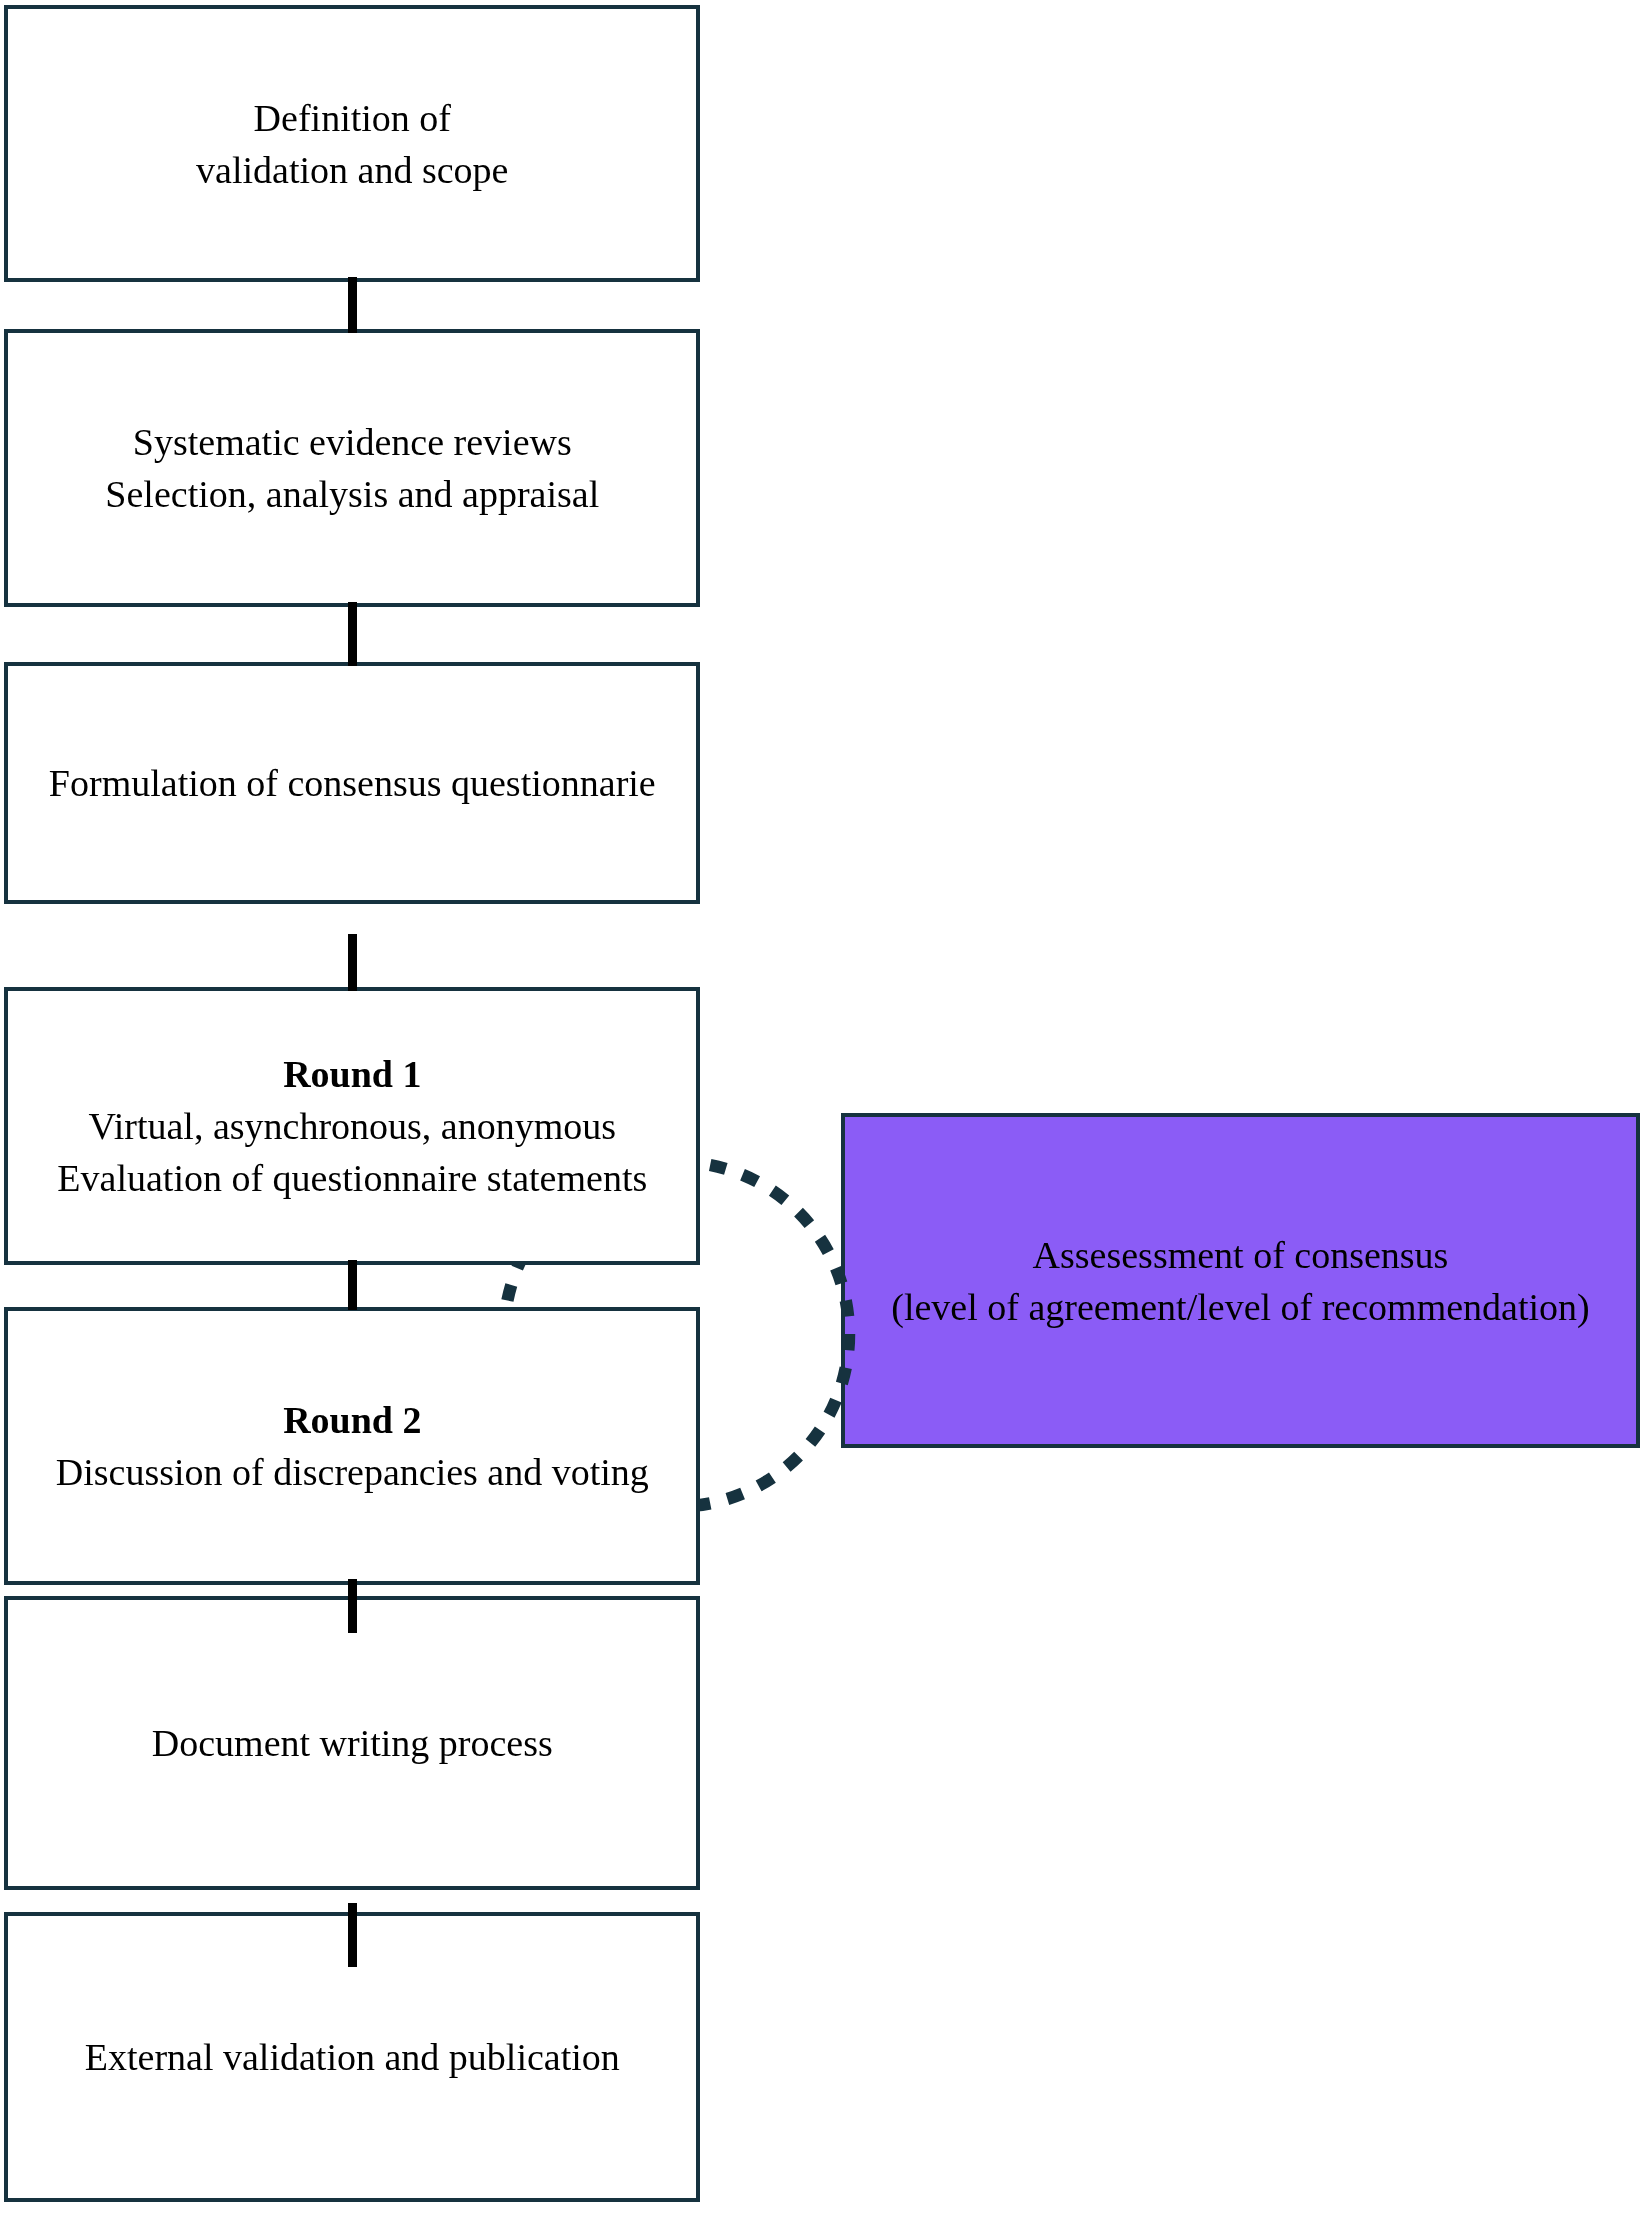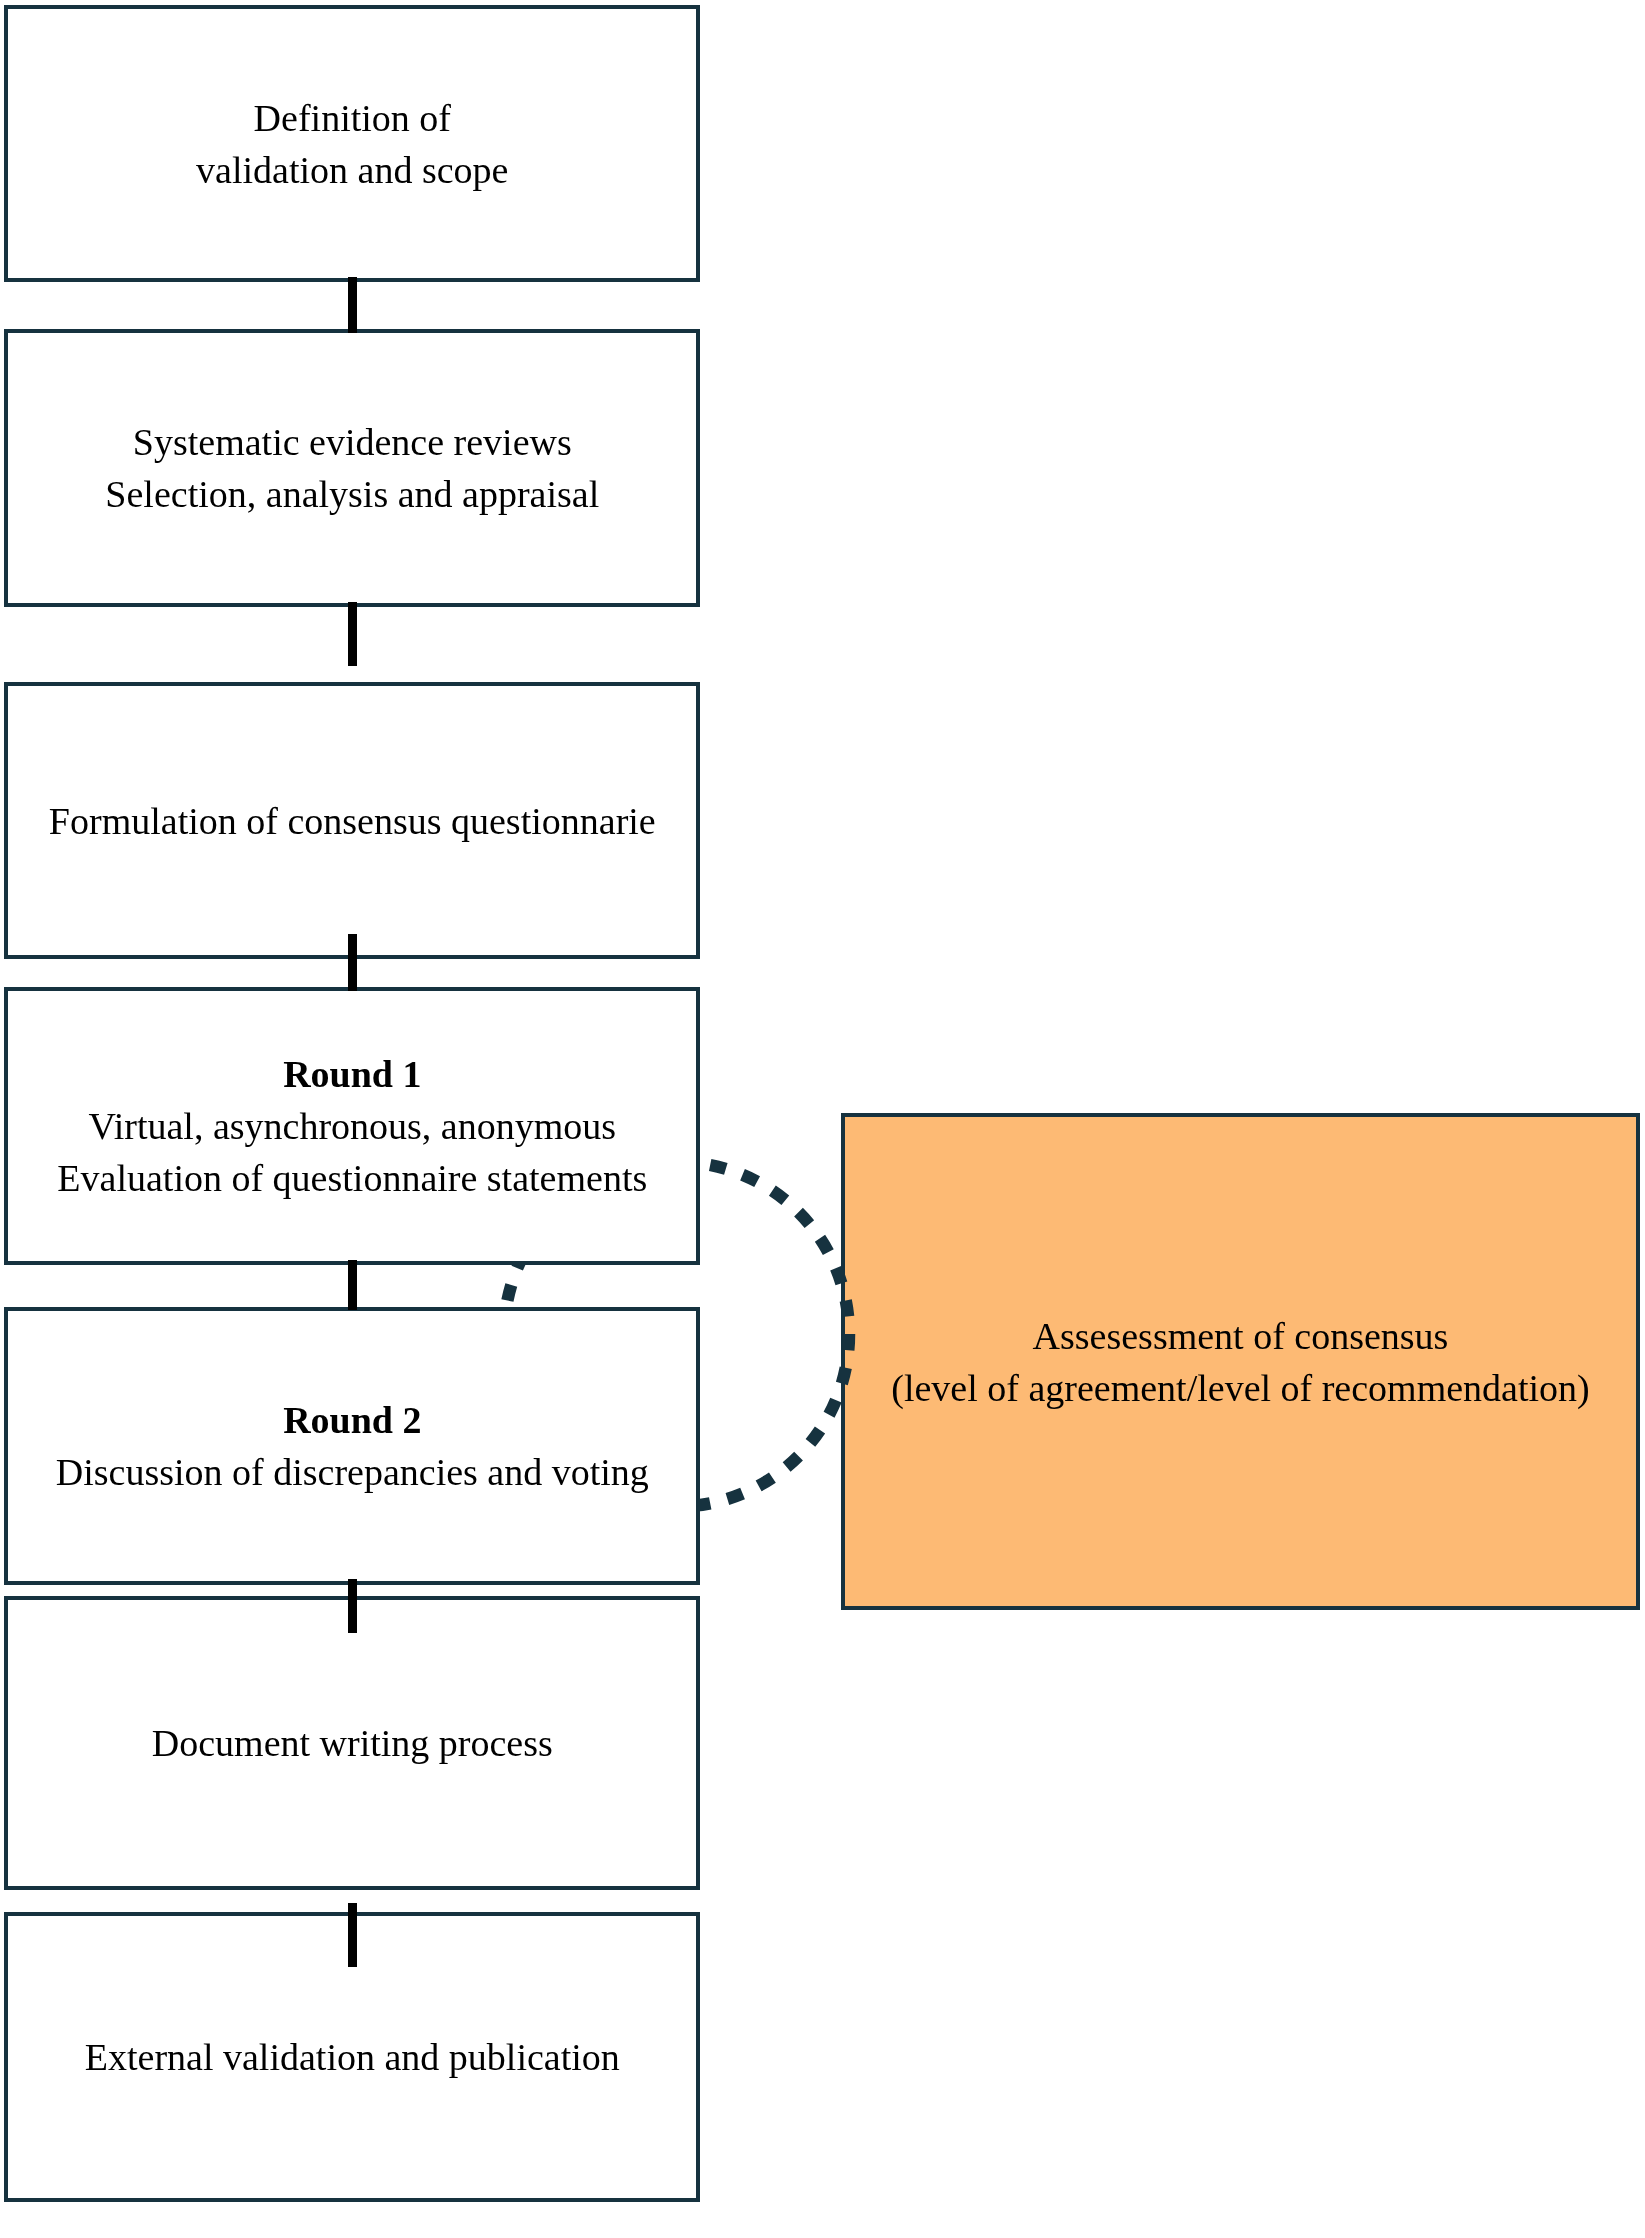--- a/index.html
+++ b/index.html
@@ -37,41 +37,41 @@
     left: 348px;
     width: 9px;
     background: #000000;
     z-index: 4;
   }
   .side-box {
     position: absolute;
     left: 841px;
     top: 1113px;
     width: 799px;
-    height: 497px;
+    height: 335px;
     border: 4.8px solid #16323f;
-    background: #fdba74;
+    background: #8b5cf6;
     box-sizing: border-box;
     display: flex;
     flex-direction: column;
     align-items: center;
     justify-content: center;
     text-align: center;
     z-index: 1;
   }
   #link-svg {
     position: absolute;
     left: 0; top: 0;
     z-index: 2;
     pointer-events: none;
   }
   
   #box-0 { top: 5.4px;   height: 277px; }
   #box-1 { top: 329px;  height: 278px; }
-  #box-2 { top: 662px; height: 277px; margin-top: 20px; }
+  #box-2 { top: 662px; height: 242px; }
   #box-3 { top: 987px; height: 278px; }
   #box-4 { top: 1307px; height: 278px; }
   #box-5 { top: 1596px; height: 294px; }
   #box-6 { top: 1912px; height: 290px; }
   #conn-0 { top: 277px;  height: 56px; }
   #conn-1 { top: 602px; height: 64px; }
   #conn-2 { top: 934px; height: 57px; }
   #conn-3 { top: 1260px; height: 50px;  }
   #conn-4 { top: 1579px; height: 54px; }
   #conn-5 { top: 1903px; height: 64px; }

